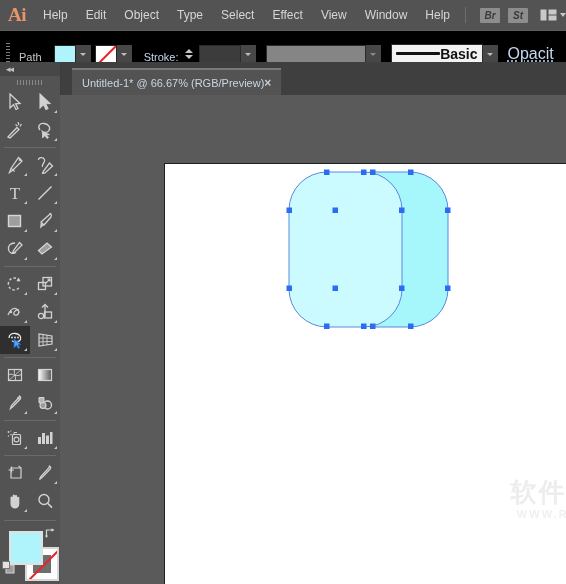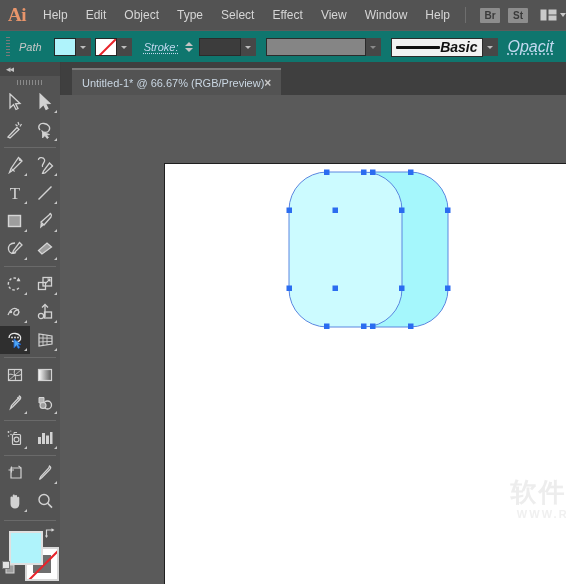--- a/index.html
+++ b/index.html
@@ -22,34 +22,34 @@
     font-family:"Liberation Serif","DejaVu Serif",serif;
   }
   .menu-item{
     color:#D6D6D6;font-size:12px;padding:0 9px;height:30px;
     display:flex;align-items:center;cursor:default;white-space:nowrap;
   }
   .mb-sep{width:1px;height:16px;background:#6e6e6e;margin:0 6px;}
   .badge-btn{
     background:#8d8d8d;color:#3a3a3a;font-size:10px;font-weight:bold;
     width:20px;height:15px;display:flex;align-items:center;justify-content:center;
-    margin-left:8px;border-radius:1px;
+    margin-left:8px;border-radius:1px;font-style:italic;
   }
   .arrange-btn{margin-left:12px;display:flex;align-items:center;gap:3px;}
   .arrange-ico{width:17px;height:12px;display:block;}
   .caret{
     width:0;height:0;border-left:3.5px solid transparent;border-right:3.5px solid transparent;
     border-top:4px solid #C9C9C9;
   }
 
   
   .controlbar{
     position:absolute;left:0;top:30px;width:566px;height:32px;
-    background:#0f766e;border-top:1px solid #5c5c5c;border-bottom:1px solid #383838;
-    display:flex;align-items:center;font-style:italic;
+    background:#000000;border-top:1px solid #5c5c5c;border-bottom:1px solid #383838;
+    display:flex;align-items:flex-end;
   }
   .grip{
     width:10px;height:20px;margin-left:3px;
     background-image:repeating-linear-gradient(to bottom,#7a7a7a 0,#7a7a7a 1px,transparent 1px,transparent 3px);
     background-size:4px 20px;background-repeat:no-repeat;background-position:center;
   }
   .cb-label{color:#C8C8C8;font-size:11px;margin-left:6px;}
   .swatch-box{
     width:22px;height:18px;border:1px solid #262626;box-sizing:border-box;
   }

